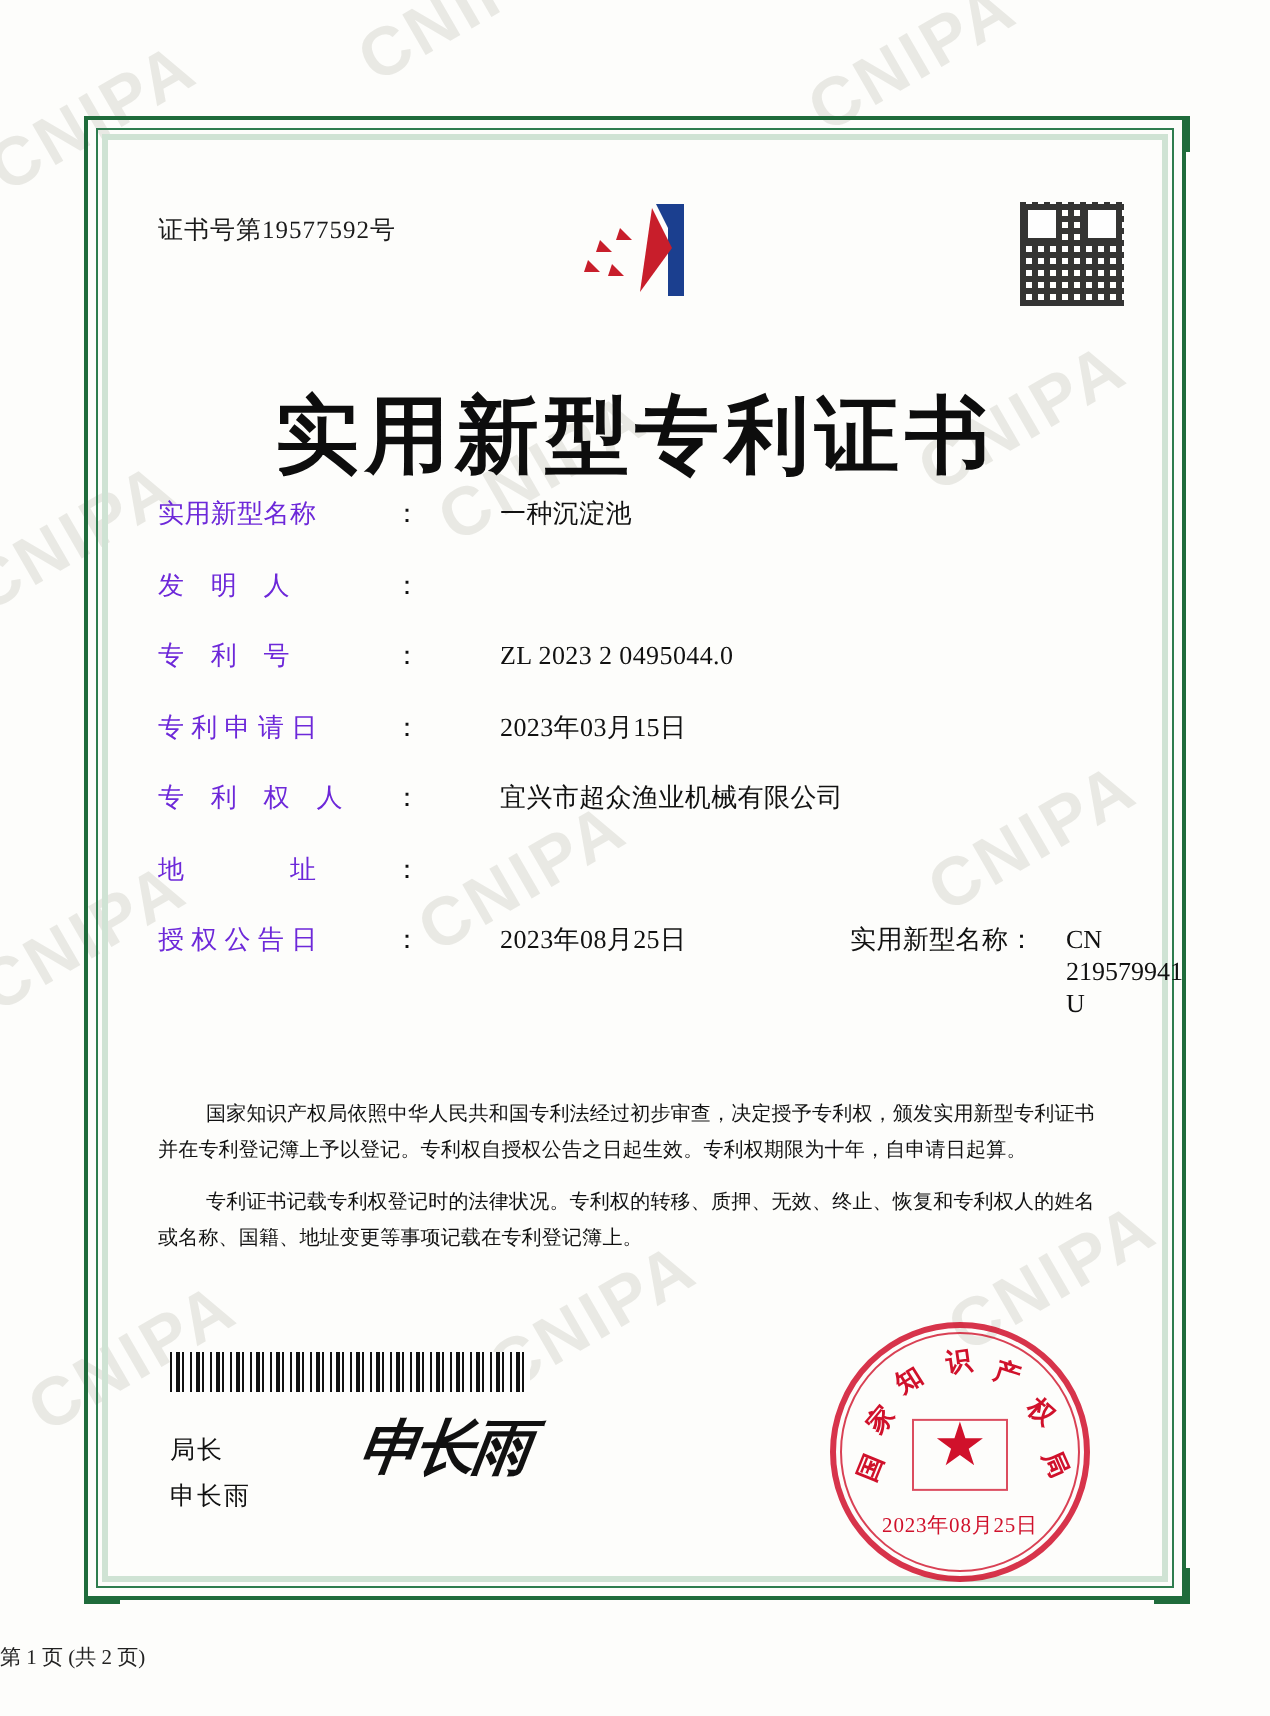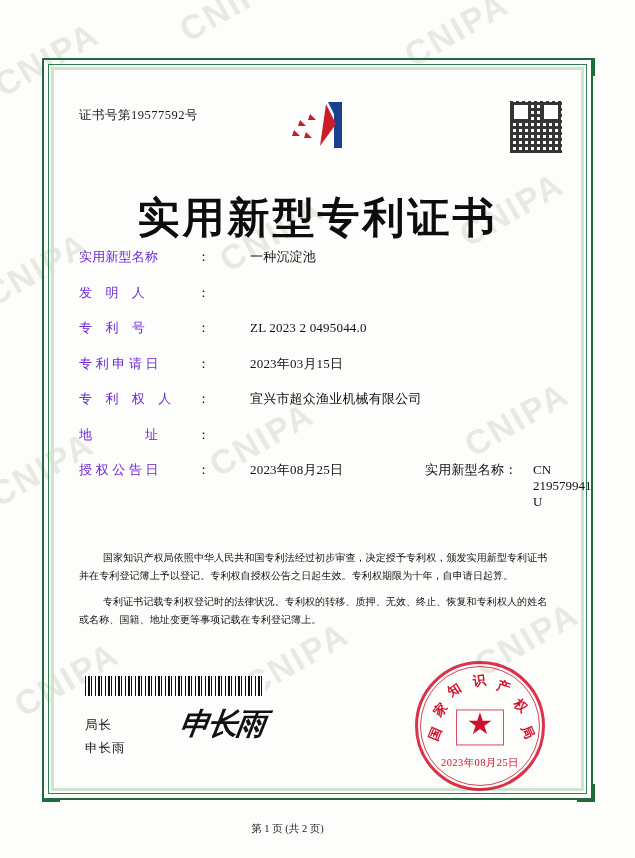--- a/index.html
+++ b/index.html
@@ -288,21 +288,21 @@
     color: #d0112b;
     font-size: 10.5px;
     letter-spacing: .4px;
   }
 
   .footer {
     position: absolute;
     left: 0;
     top: 822px;
     width: 575px;
-    text-align: center;
+    text-align: left;
     font-size: 10.5px;
     color: #222;
     z-index: 3;
   }
 </style>
 </head>
 <body>
 
 <div class="page">
 

